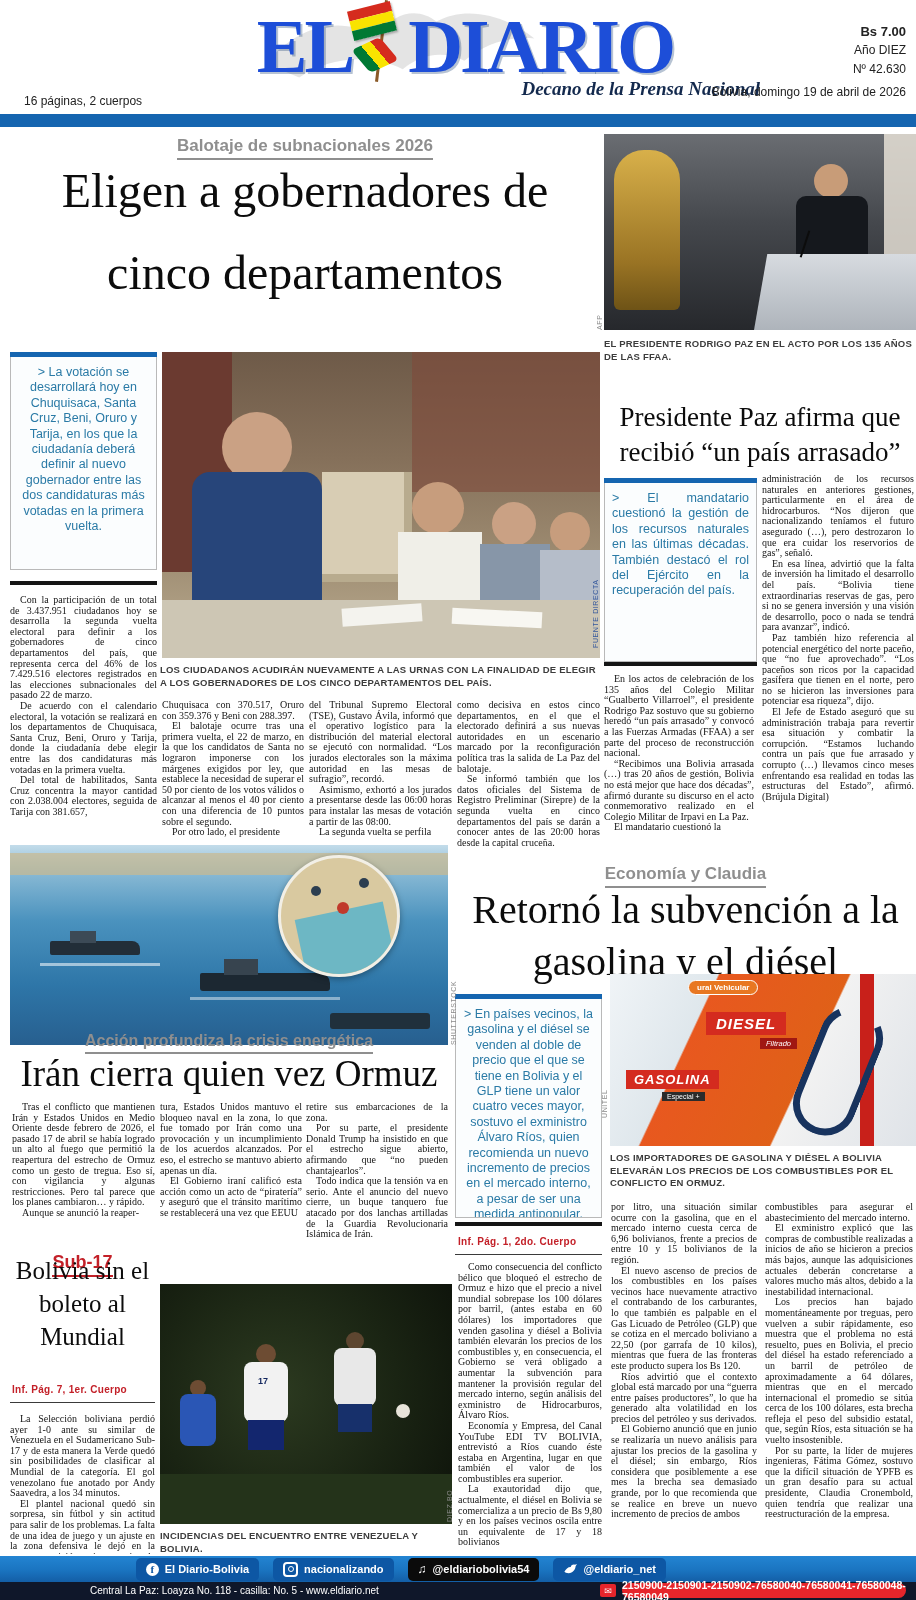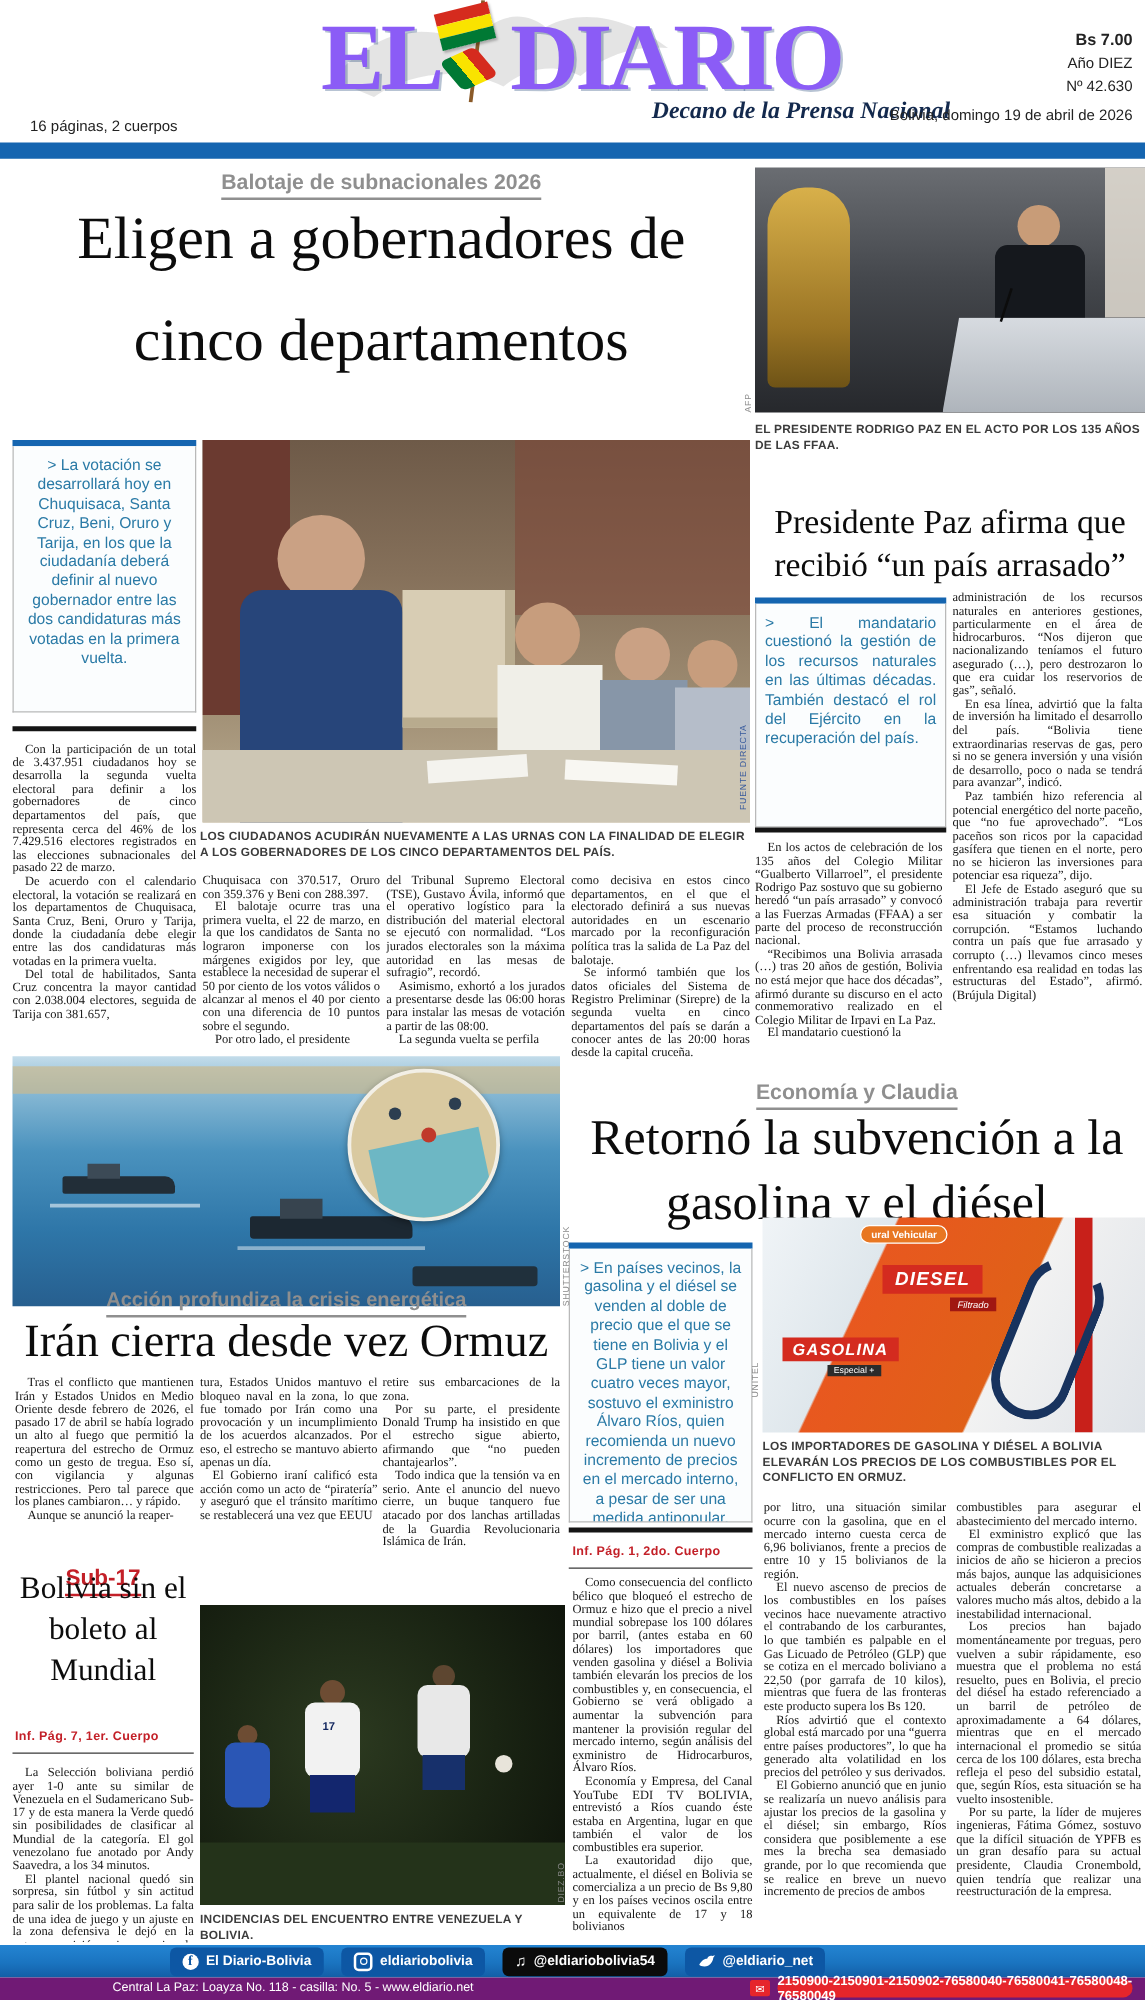--- a/index.html
+++ b/index.html
@@ -3,26 +3,26 @@
 <meta charset="utf-8">
 <style>
   html,body{margin:0;padding:0;background:#e8e8e8;}
   #page{position:relative;width:916px;height:1600px;background:#ffffff;overflow:hidden;
         font-family:"Liberation Serif",serif;color:#111;}
   .abs{position:absolute;}
   
   .pages-info{font-family:"Liberation Sans",sans-serif;font-size:12px;color:#222;}
   .logo-row{display:flex;align-items:flex-end;justify-content:center;gap:2px;}
   .logo-txt{font-family:"Liberation Serif",serif;font-weight:700;font-size:76px;line-height:76px;
-            color:#8b5cf6;letter-spacing:-3px;text-shadow:2px 2px 0 rgba(18,56,110,.30);}
+            color:#1d4ed8;letter-spacing:-3px;text-shadow:2px 2px 0 rgba(18,56,110,.30);}
   .tagline{font-family:"Liberation Serif",serif;font-style:italic;font-weight:700;font-size:19px;color:#13294d;text-align:right;}
   .mh-info{font-family:"Liberation Sans",sans-serif;font-size:12px;color:#222;text-align:right;line-height:19px;}
   .mh-price{font-weight:700;font-size:13px;}
   .bluebar{background:#1565b0;}
-  .blackbar{background:#701a75;}
+  .blackbar{background:#0f172a;}
   
   .flag-wrap{position:relative;display:inline-block;width:52px;height:70px;}
   .pole{position:absolute;left:26px;top:-14px;width:3px;height:82px;background:#8a5a28;transform:rotate(7deg);}
   .flag{position:absolute;left:-4px;top:-8px;width:44px;height:30px;transform:rotate(-14deg);box-shadow:1px 2px 2px rgba(0,0,0,.25);}
   .flag i{display:block;height:10px;}
   .st-r{background:#d52b1e;}.st-y{background:#f9e300;}.st-g{background:#007934;}
   .ribbon{position:absolute;left:6px;top:26px;width:30px;height:30px;border-radius:5px;transform:rotate(50deg) skewX(-15deg);
           background:linear-gradient(180deg,#d52b1e 0 33%,#f9e300 33% 66%,#007934 66% 100%);}
   
   .kicker{font-family:"Liberation Sans",sans-serif;font-weight:700;color:#8f8f8f;text-align:center;}
@@ -230,21 +230,21 @@
       <div class="shape" style="left:56px;top:44px;width:12px;height:12px;border-radius:50%;background:#c0392b;"></div>
       <div class="shape" style="left:30px;top:28px;width:10px;height:10px;border-radius:50%;background:#2c3e50;"></div>
       <div class="shape" style="left:78px;top:20px;width:10px;height:10px;border-radius:50%;background:#2c3e50;"></div>
     </div>
   </div>
   <div class="vcredit" style="left:450px;top:1045px;">SHUTTERSTOCK</div>
 
   <div class="abs kicker" style="left:10px;top:1032px;width:438px;font-size:16px;">
     <span>Acción profundiza la crisis energética</span>
   </div>
-  <div class="abs headline" style="left:10px;top:1052px;width:438px;font-size:37px;line-height:44px;">Irán cierra desde vez Ormuz</div>
+  <div class="abs headline" style="left:10px;top:1052px;width:438px;font-size:37px;line-height:44px;">Irán cierra quien vez Ormuz</div>
 
   <div class="abs btxt" style="left:12px;top:1102px;width:143px;height:140px;"> Tras el conflicto que mantienen Irán y Estados Unidos en Medio Oriente desde febrero de 2026, el pasado 17 de abril se había logrado un alto al fuego que permitió la reapertura del estrecho de Ormuz como un gesto de tregua. Eso sí, con vigilancia y algunas restricciones. Pero tal parece que los planes cambiaron… y rápido.
  Aunque se anunció la reaper-</div>
   <div class="abs btxt" style="left:160px;top:1102px;width:142px;height:180px;">tura, Estados Unidos mantuvo el bloqueo naval en la zona, lo que fue tomado por Irán como una provocación y un incumplimiento de los acuerdos alcanzados. Por eso, el estrecho se mantuvo abierto apenas un día.
  El Gobierno iraní calificó esta acción como un acto de “piratería” y aseguró que el tránsito marítimo se restablecerá una vez que EEUU</div>
   <div class="abs btxt" style="left:306px;top:1102px;width:142px;height:165px;">retire sus embarcaciones de la zona.
  Por su parte, el presidente Donald Trump ha insistido en que el estrecho sigue abierto, afirmando que “no pueden chantajearlos”.
  Todo indica que la tensión va en serio. Ante el anuncio del nuevo cierre, un buque tanquero fue atacado por dos lanchas artilladas de la Guardia Revolucionaria Islámica de Irán.</div>
 
   <div class="abs kicker kicker-red" style="left:10px;top:1252px;width:145px;font-size:18px;">
@@ -273,21 +273,21 @@
   <div class="abs caption" style="left:160px;top:1530px;width:292px;">INCIDENCIAS DEL ENCUENTRO ENTRE VENEZUELA Y BOLIVIA.</div>
 
   <div class="abs social-bar" style="left:0;top:1556px;width:916px;height:26px;box-sizing:border-box;">
     <span class="visit">VISITANOS EN :</span>
     <span class="chip">
       <span class="fb-ic">f</span>
       <span>El Diario-Bolivia</span>
     </span>
     <span class="chip">
       <span class="ig-ic"></span>
-      <span>eldiariobolivia</span>
+      <span>nacionalizando</span>
     </span>
     <span class="chip chip-dark">
       <span class="tk-ic">♫</span>
       <span>@eldiariobolivia54</span>
     </span>
     <span class="chip">
       <span style="display:inline-flex;">
         <svg width="14" height="12" viewBox="0 0 20 16">
             <path fill="#fff" d="M2 12 C4 8 7 5 11 5 C12 2 15 1 17 2 L20 1 L18 4 C18 8 14 14 8 14 C5 14 3 13 2 12 Z"></path>
           </svg>

